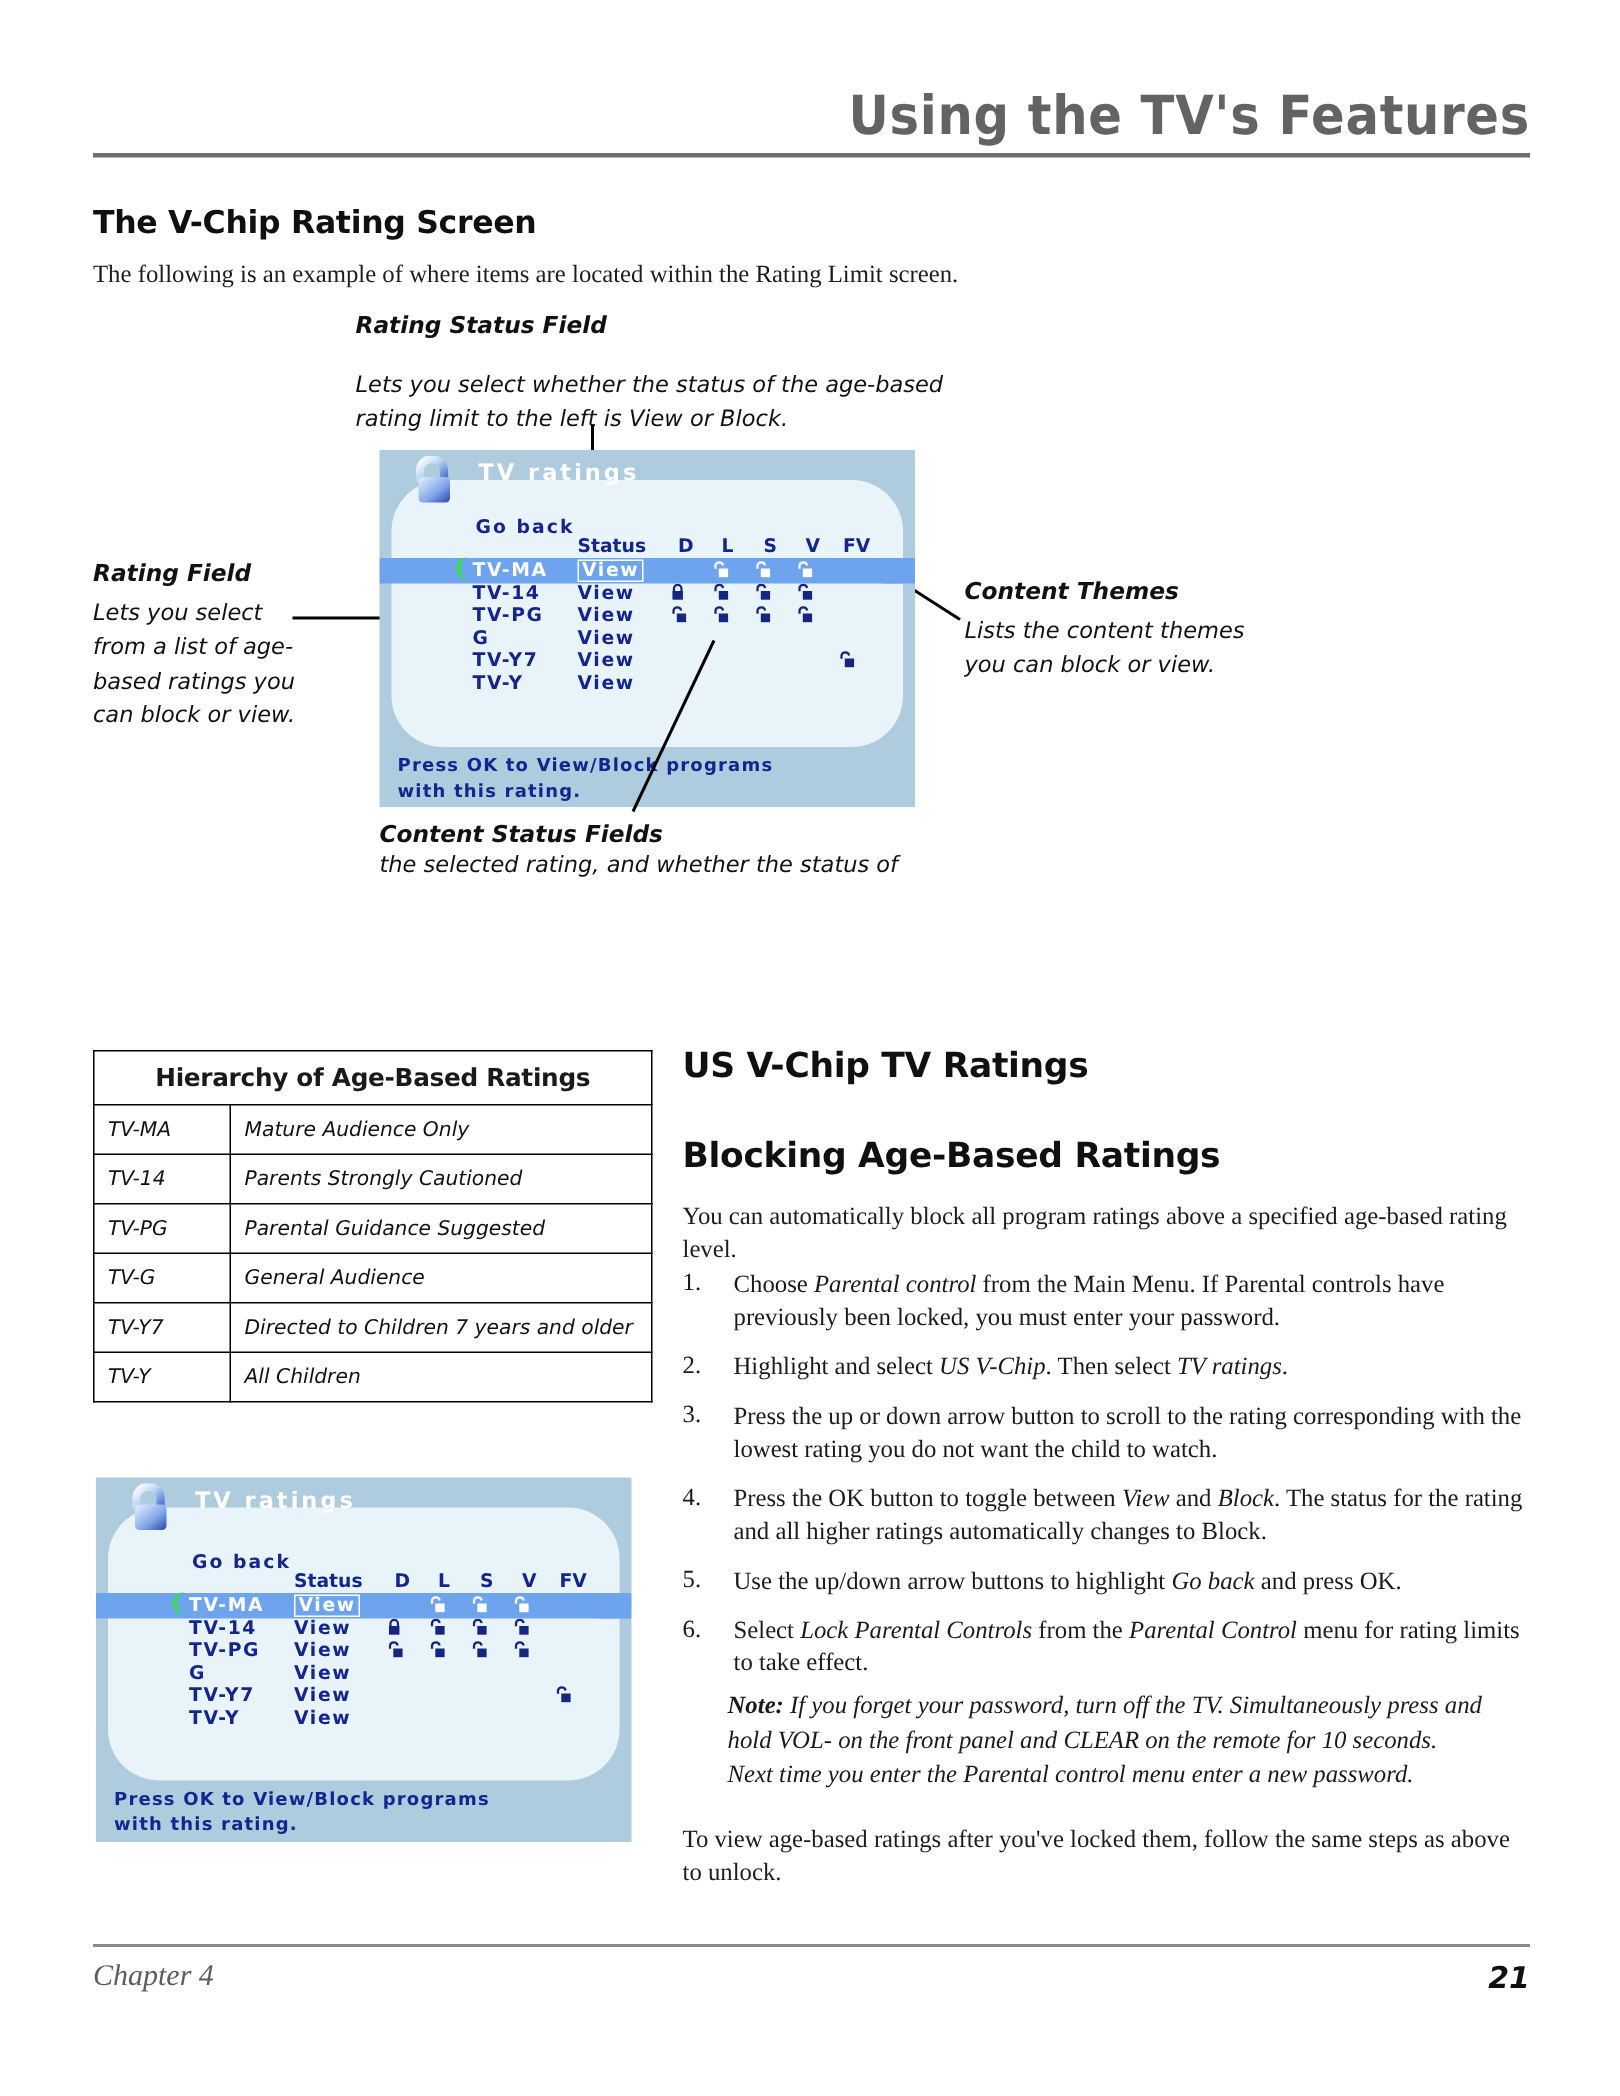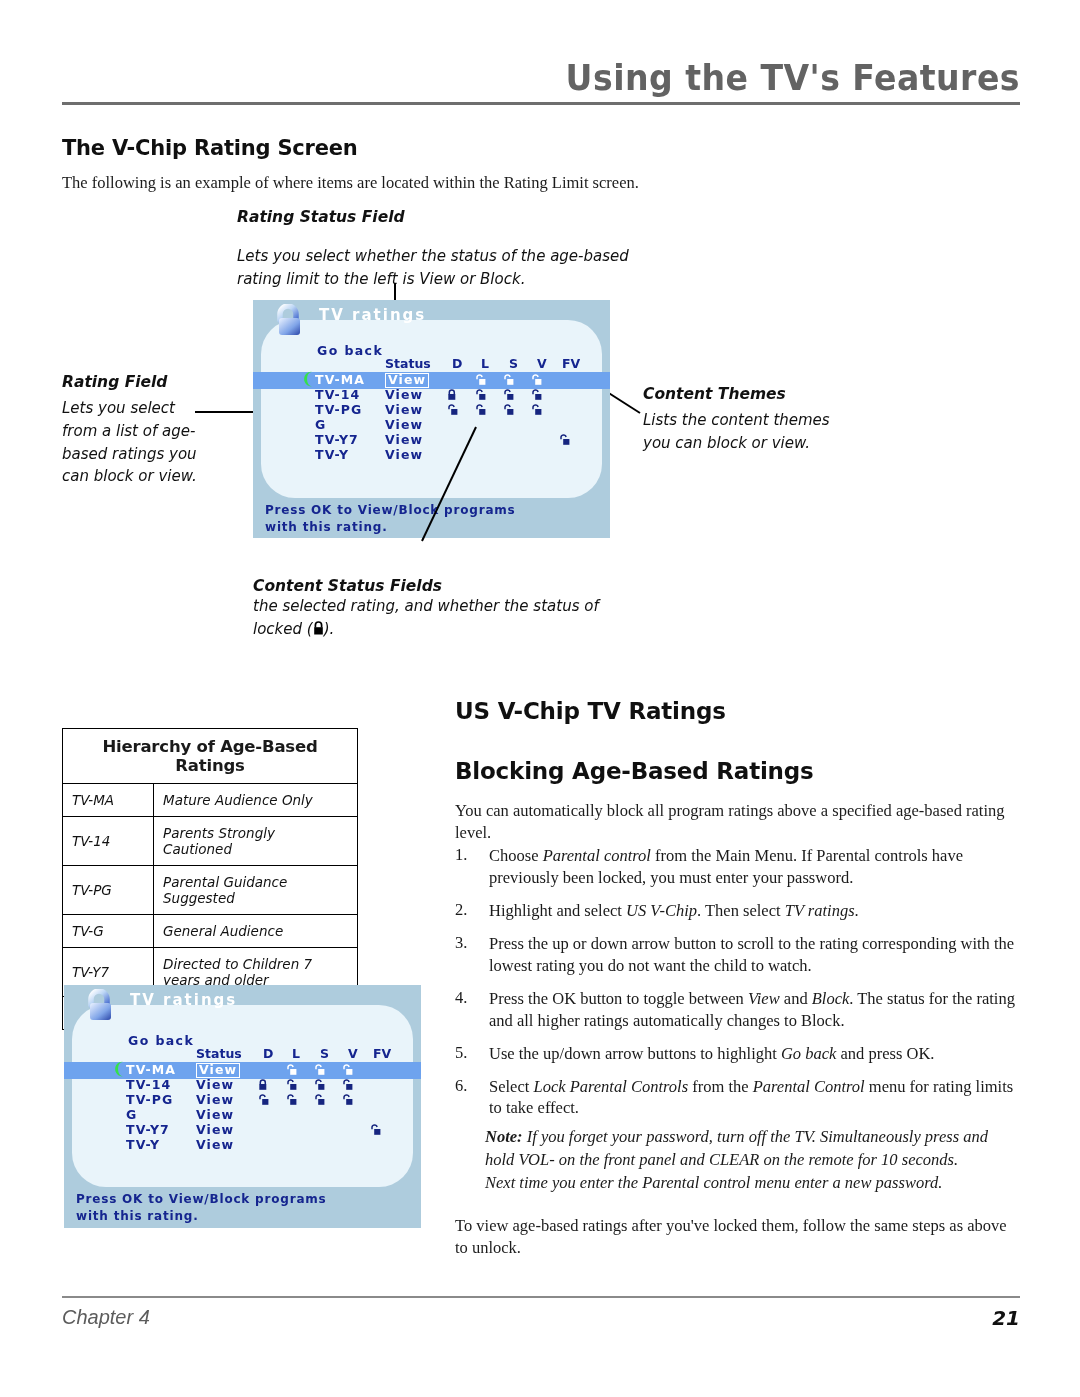--- a/index.html
+++ b/index.html
@@ -186,21 +186,21 @@
     left: 62px; top: 1296px; width: 958px;
   }
   .page-footer .rule {
     height: 2px; background: #8a8a8a;
   }
   .page-footer .row {
     display: flex; justify-content: space-between;
     margin-top: 8px;
   }
   .page-footer .chapter {
-    font-family: Liberation Sans, sans-serif;
+    font-family: Liberation Serif, serif;
     font-style: italic;
     font-size: 20px;
     color: #5c5c5c;
   }
   .page-footer .pageno {
     font-family: "DejaVu Sans", sans-serif;
     font-style: italic;
     font-weight: bold;
     font-size: 20px;
     color: #111;
@@ -361,32 +361,26 @@
   <div class="footer-txt" style="left:12px;top:202px;font-size:12px;">
     <div>Press OK to View/Block programs</div>
     <div>with this rating.</div>
   </div>
 </div>
 
 <svg style="position:absolute;left:420px;top:425px;width:60px;height:118px;">
   <line x1="56" y1="2" x2="2" y2="116" stroke="#000" stroke-width="2"></line>
 </svg>
 
-<div style="position:absolute;left:253px;top:577px;width:470px;">
+<div style="position:absolute;left:253px;top:547px;width:470px;">
   <div class="callout-title">Content Status Fields</div>
   <div class="callout-body">the selected rating, and whether the status of</div>
-  <div class="callout-body">
-    <span>locked (</span><svg class="inline-lock" width="11" height="15" viewBox="0 0 11 15">
-        <path d="M2.4 6.5 V4.1 A3.1 3.1 0 0 1 8.6 4.1 V6.5" fill="none" stroke="#000" stroke-width="1.7"></path>
-        <rect x="1.2" y="6.2" width="8.6" height="7.3" fill="#000"></rect>
-      </svg><span>).</span>
-  </div>
-</div>
-
-<table class="hier" style="left:62px;top:728px;width:296px;">
+</div>
+
+<table class="hier" style="left:62px;top:700px;width:373px;">
   <thead>
     <tr>
       <th colspan="2">Hierarchy of Age-Based Ratings</th>
     </tr>
   </thead>
   <tbody>
       <tr>
         <td class="code">TV-MA</td>
         <td>Mature Audience Only</td>
       </tr>

